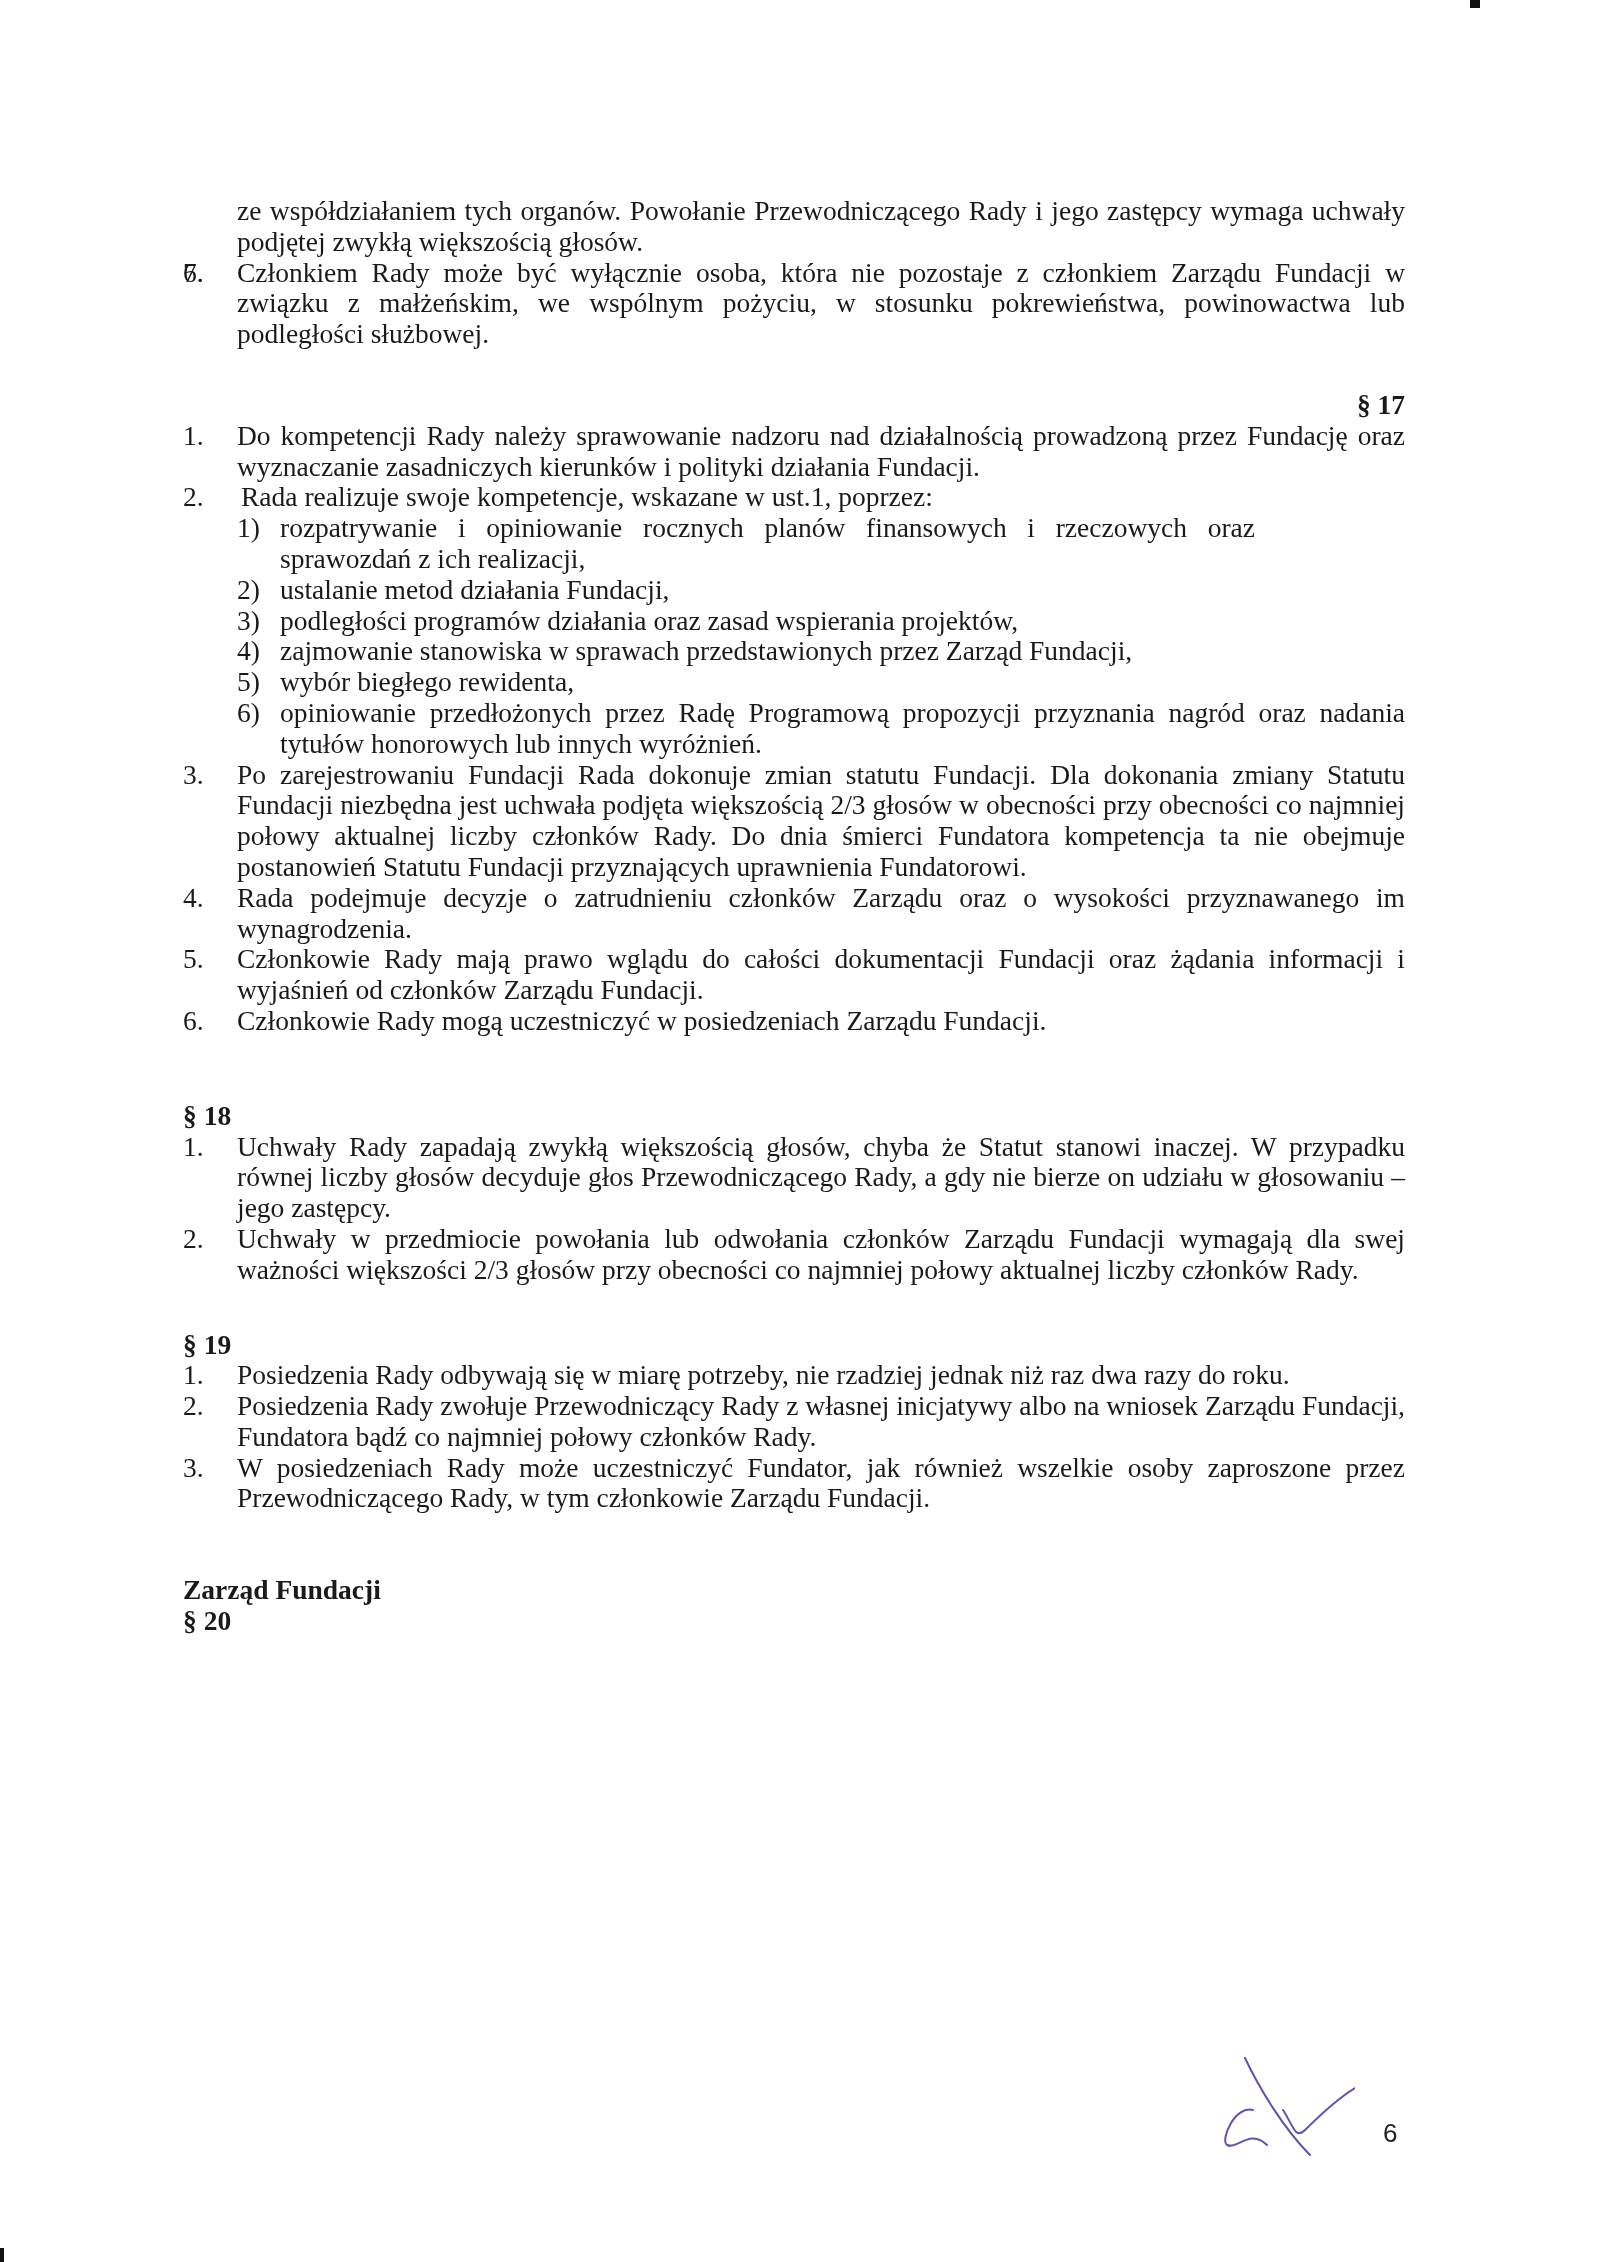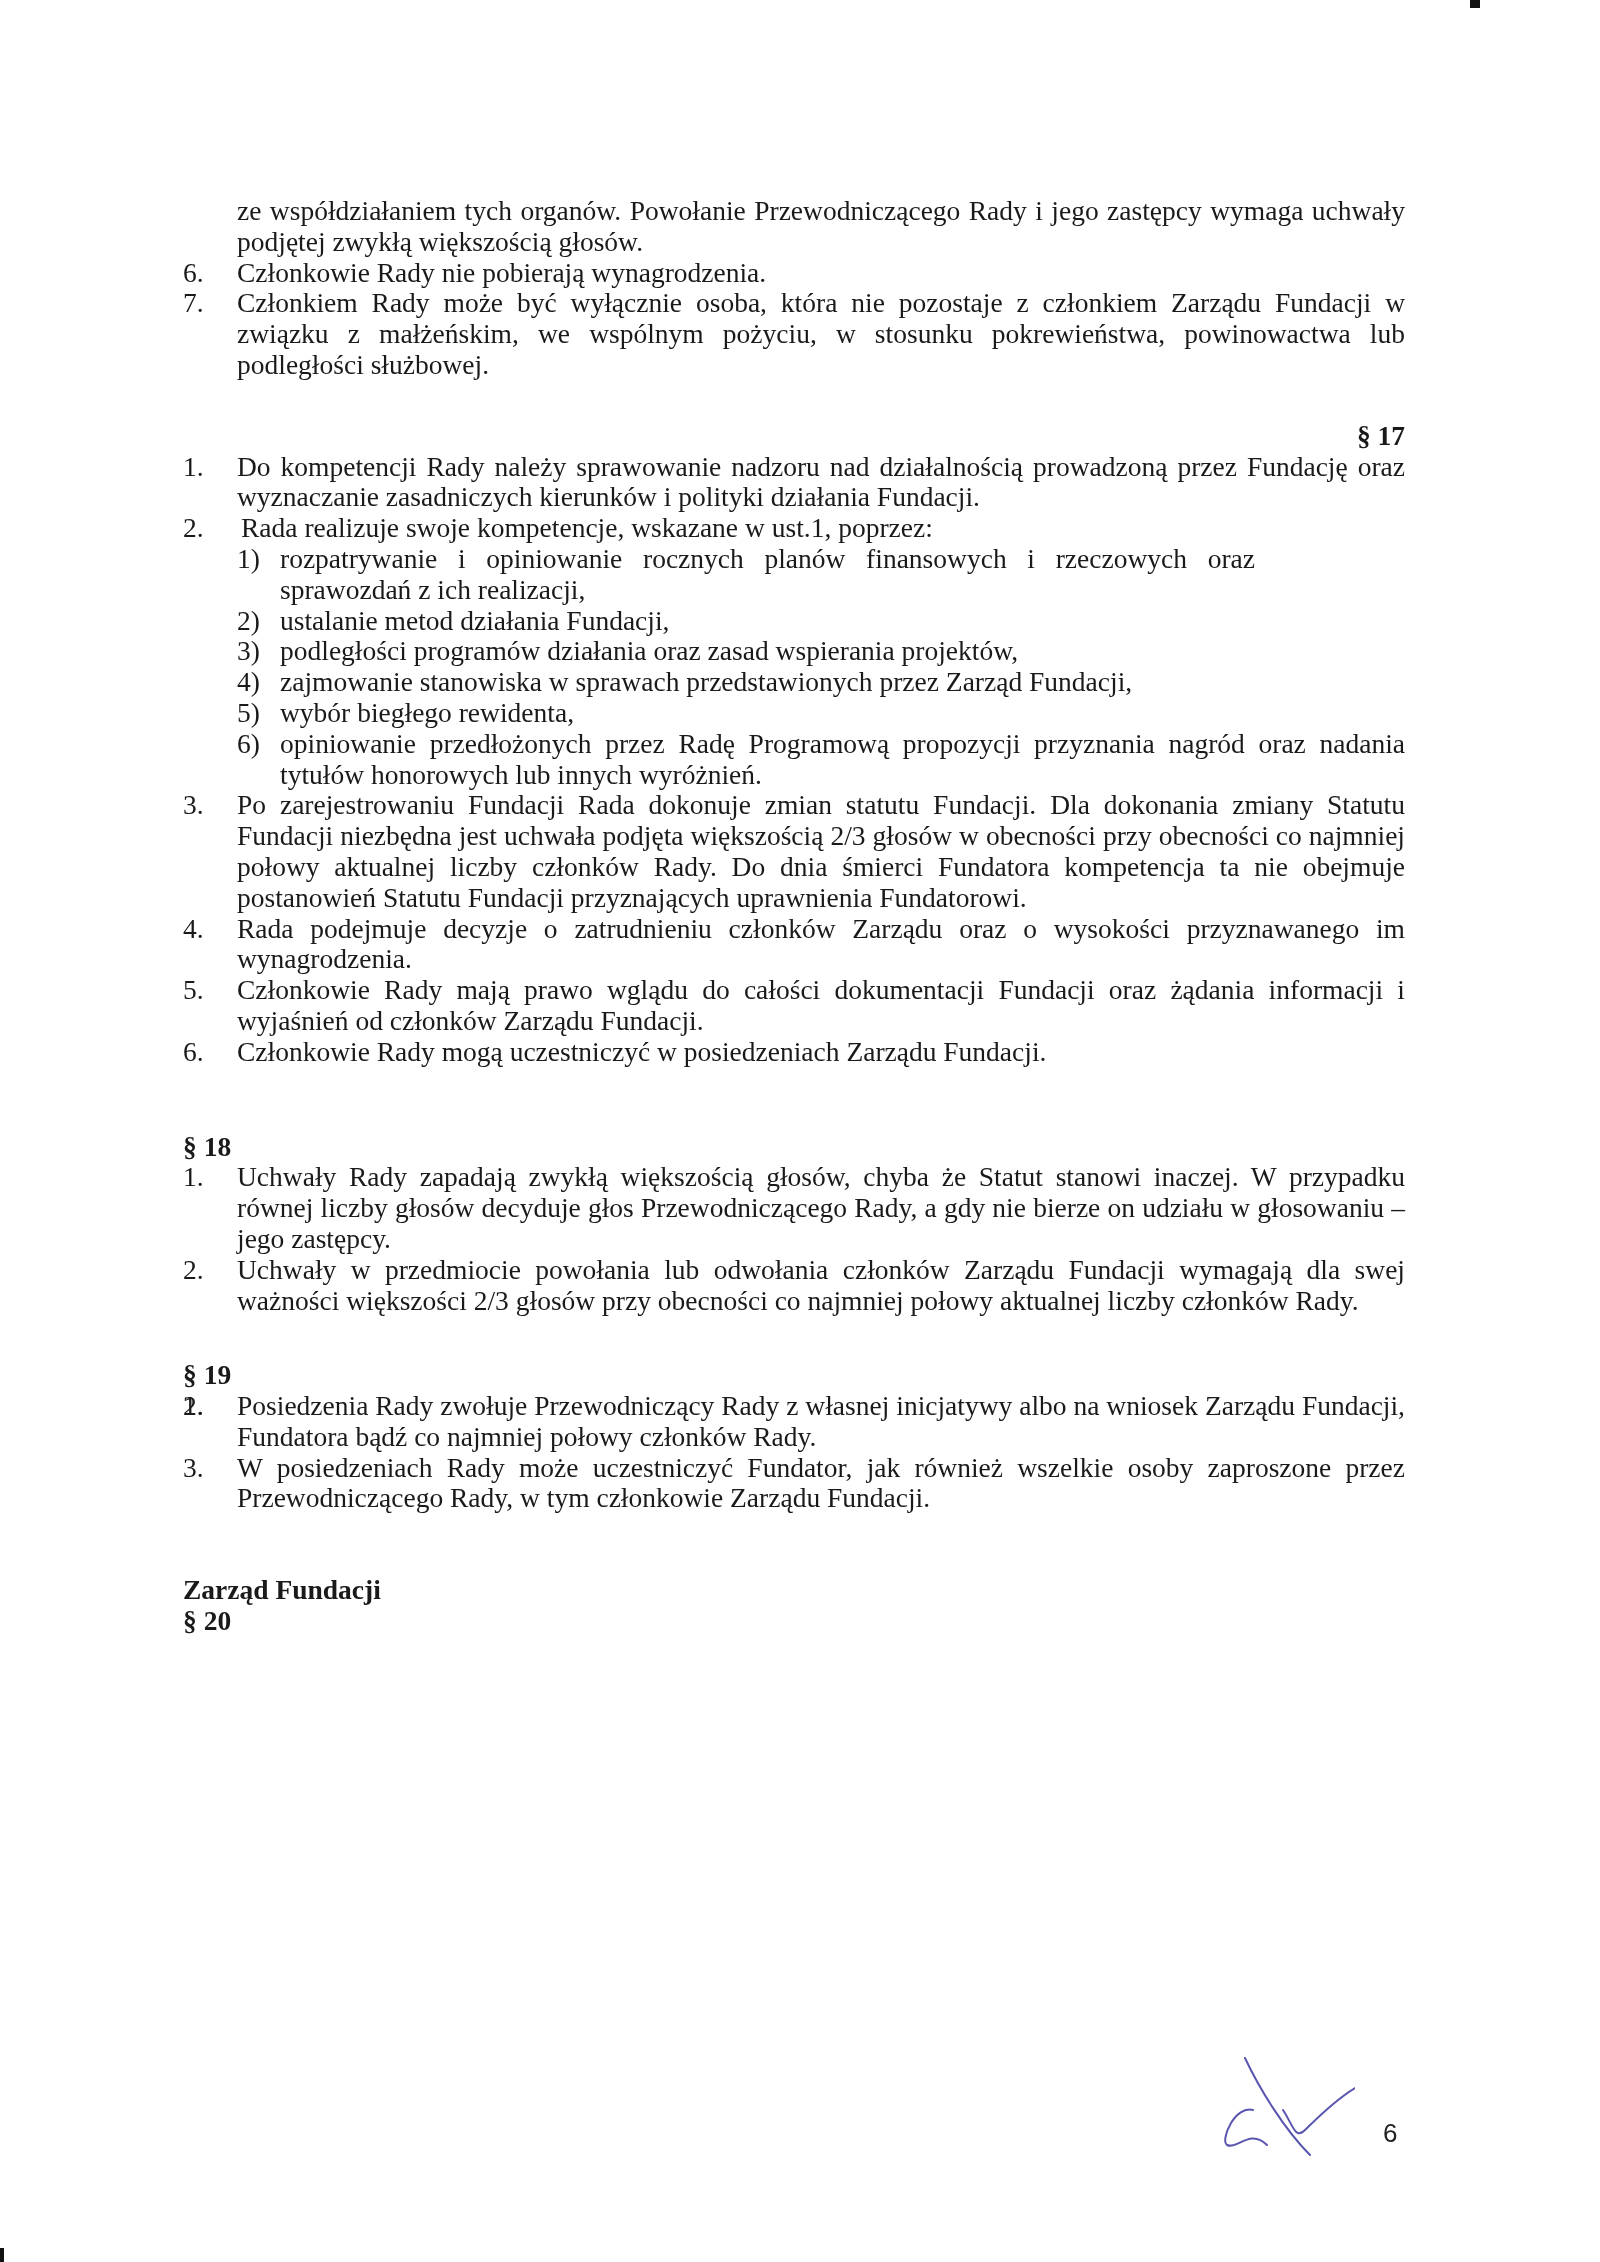--- a/index.html
+++ b/index.html
@@ -33,21 +33,20 @@
 <div class="page">
   <div class="corner-mark-tr"></div>
 
   <div class="text-block" style="top:196px;">
 
     <div class="item">
       <span>ze współdziałaniem tych organów. Powołanie Przewodniczącego Rady i jego zastępcy wymaga uchwały podjętej zwykłą większością głosów.</span>
     </div>
     <div class="item">
       <span class="num">6.</span>
-      <span>Członkowie Rady nie pobierają wynagrodzenia.</span>
     </div>
     <div class="item">
       <span class="num">7.</span>
       <span>Członkiem Rady może być wyłącznie osoba, która nie pozostaje z członkiem Zarządu Fundacji w związku z małżeńskim, we wspólnym pożyciu, w stosunku pokrewieństwa, powinowactwa lub podległości służbowej.</span>
     </div>
 
     <div class="sec" style="margin-top:40px;text-align:right;">§ 17</div>
     <div class="item">
       <span class="num">1.</span>
       <span>Do kompetencji Rady należy sprawowanie nadzoru nad działalnością prowadzoną przez Fundację oraz wyznaczanie zasadniczych kierunków i polityki działania Fundacji.</span>
@@ -103,20 +102,21 @@
       <span>Uchwały Rady zapadają zwykłą większością głosów, chyba że Statut stanowi inaczej. W przypadku równej liczby głosów decyduje głos Przewodniczącego Rady, a gdy nie bierze on udziału w głosowaniu – jego zastępcy.</span>
     </div>
     <div class="item">
       <span class="num">2.</span>
       <span>Uchwały w przedmiocie powołania lub odwołania członków Zarządu Fundacji wymagają dla swej ważności większości 2/3 głosów przy obecności co najmniej połowy aktualnej liczby członków Rady.</span>
     </div>
 
     <div class="sec" style="margin-top:44px;">§ 19</div>
     <div class="item">
       <span class="num">1.</span>
+      <span>Posiedzenia Rady odbywają się w miarę potrzeby, nie rzadziej jednak niż raz dwa razy do roku.</span>
     </div>
     <div class="item">
       <span class="num">2.</span>
       <span>Posiedzenia Rady zwołuje Przewodniczący Rady z własnej inicjatywy albo na wniosek Zarządu Fundacji, Fundatora bądź co najmniej połowy członków Rady.</span>
     </div>
     <div class="item">
       <span class="num">3.</span>
       <span>W posiedzeniach Rady może uczestniczyć Fundator, jak również wszelkie osoby zaproszone przez Przewodniczącego Rady, w tym członkowie Zarządu Fundacji.</span>
     </div>
 

